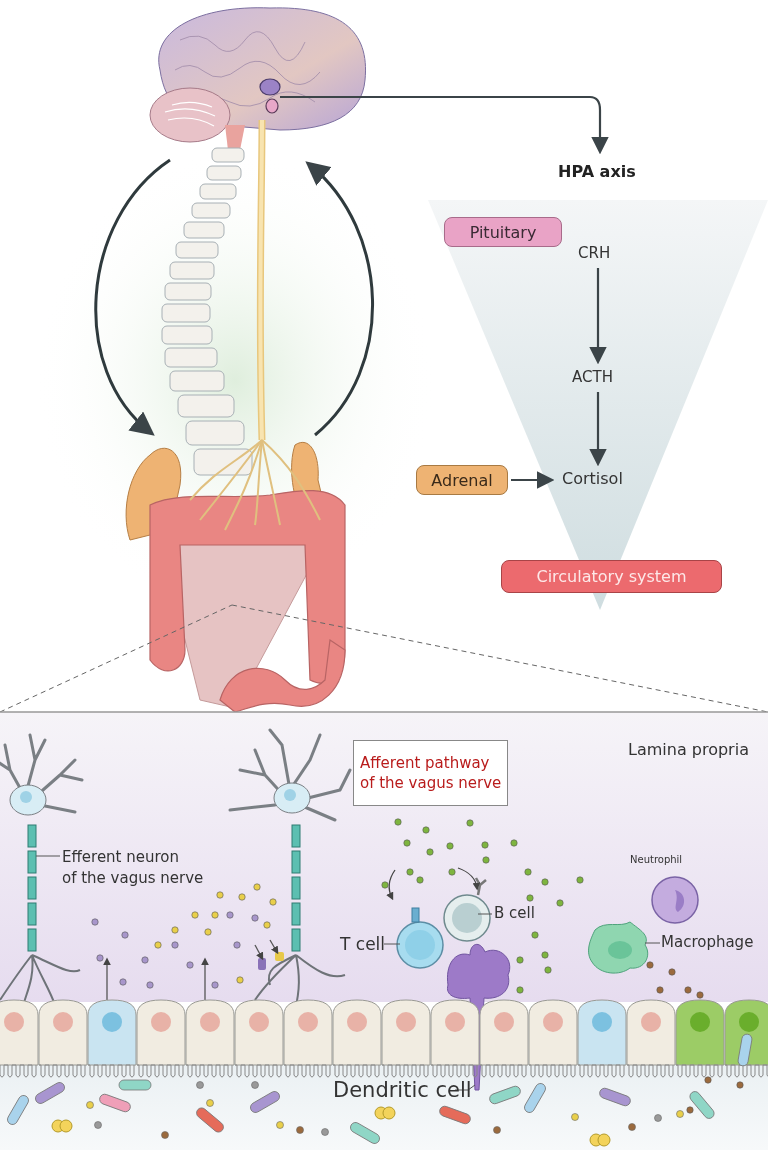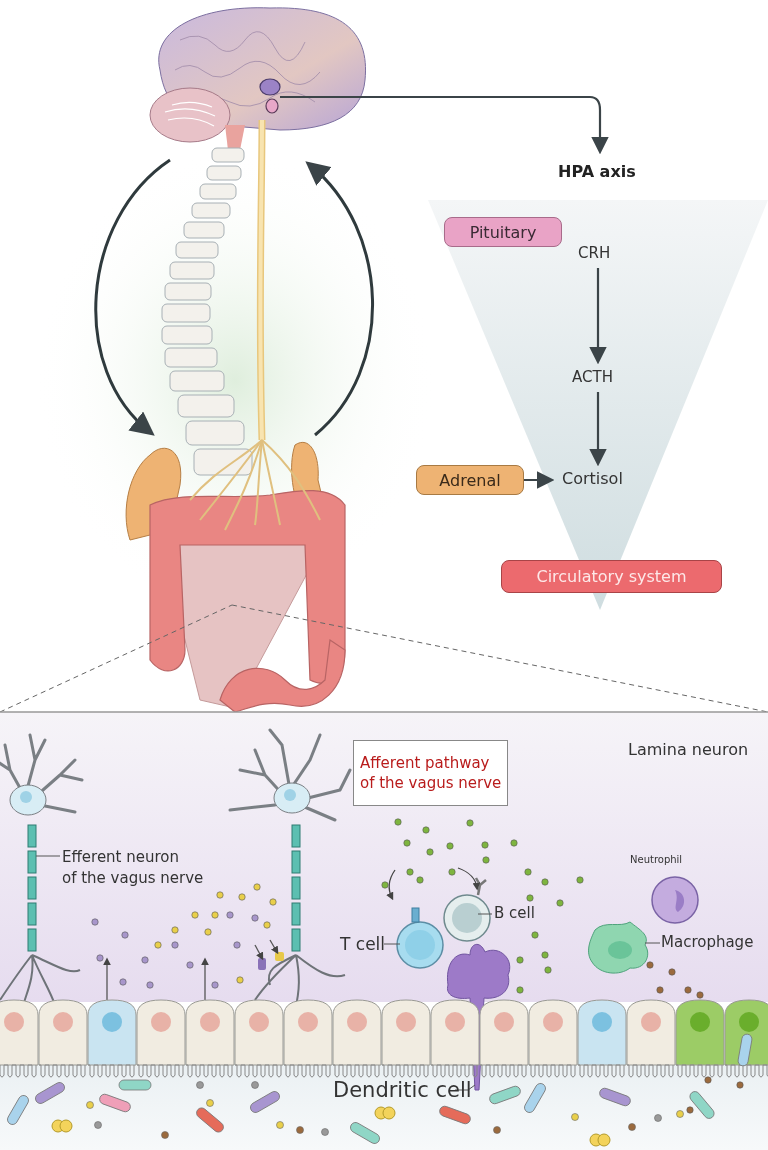--- a/index.html
+++ b/index.html
@@ -318,24 +318,24 @@
 
   <path d="M395,870 C388,880 388,890 392,898" stroke="#444" stroke-width="1.3" fill="none" marker-end="url(#ahs)"></path>
   <path d="M458,868 C470,872 476,880 477,888" stroke="#444" stroke-width="1.3" fill="none" marker-end="url(#ahs)"></path>
 </svg>
 
 <div class="lbl" style="left:558px;top:162px;font-size:16px;font-weight:bold;color:#222;">HPA axis</div>
 <div class="pill" style="left:444px;top:217px;width:118px;background:#e9a3c6;border-color:#a86b8a;color:#3a2a34;">Pituitary</div>
 <div class="lbl" style="left:578px;top:244px;font-size:15px;">CRH</div>
 <div class="lbl" style="left:572px;top:368px;font-size:15px;">ACTH</div>
 <div class="lbl" style="left:562px;top:469px;font-size:16px;">Cortisol</div>
-<div class="pill" style="left:416px;top:465px;width:108px;background:#eeb373;border-color:#a87a43;color:#3a2a1a;">Adrenal</div>
+<div class="pill" style="left:416px;top:465px;width:92px;background:#eeb373;border-color:#a87a43;color:#3a2a1a;">Adrenal</div>
 <div class="pill" style="left:501px;top:560px;width:221px;height:33px;background:#ec6a6e;border-color:#a94447;color:#fde8e8;">Circulatory system</div>
 
-<div class="lbl" style="left:628px;top:740px;font-size:16px;">Lamina neuron</div>
+<div class="lbl" style="left:628px;top:740px;font-size:16px;">Lamina propria</div>
 <div class="lbl" style="left:62px;top:848px;font-size:15px;">Efferent neuron</div>
 <div class="lbl" style="left:62px;top:869px;font-size:15px;">of the vagus nerve</div>
 <div class="boxed" style="left:353px;top:740px;">
   <div>Afferent pathway</div>
   <div>of the vagus nerve</div>
 </div>
 <div class="lbl" style="left:630px;top:854px;font-size:10px;">Neutrophil</div>
 <div class="lbl" style="left:494px;top:904px;font-size:15px;">B cell</div>
 <div class="lbl" style="left:340px;top:934px;font-size:17px;">T cell</div>
 <div class="lbl" style="left:661px;top:933px;font-size:15px;">Macrophage</div>

